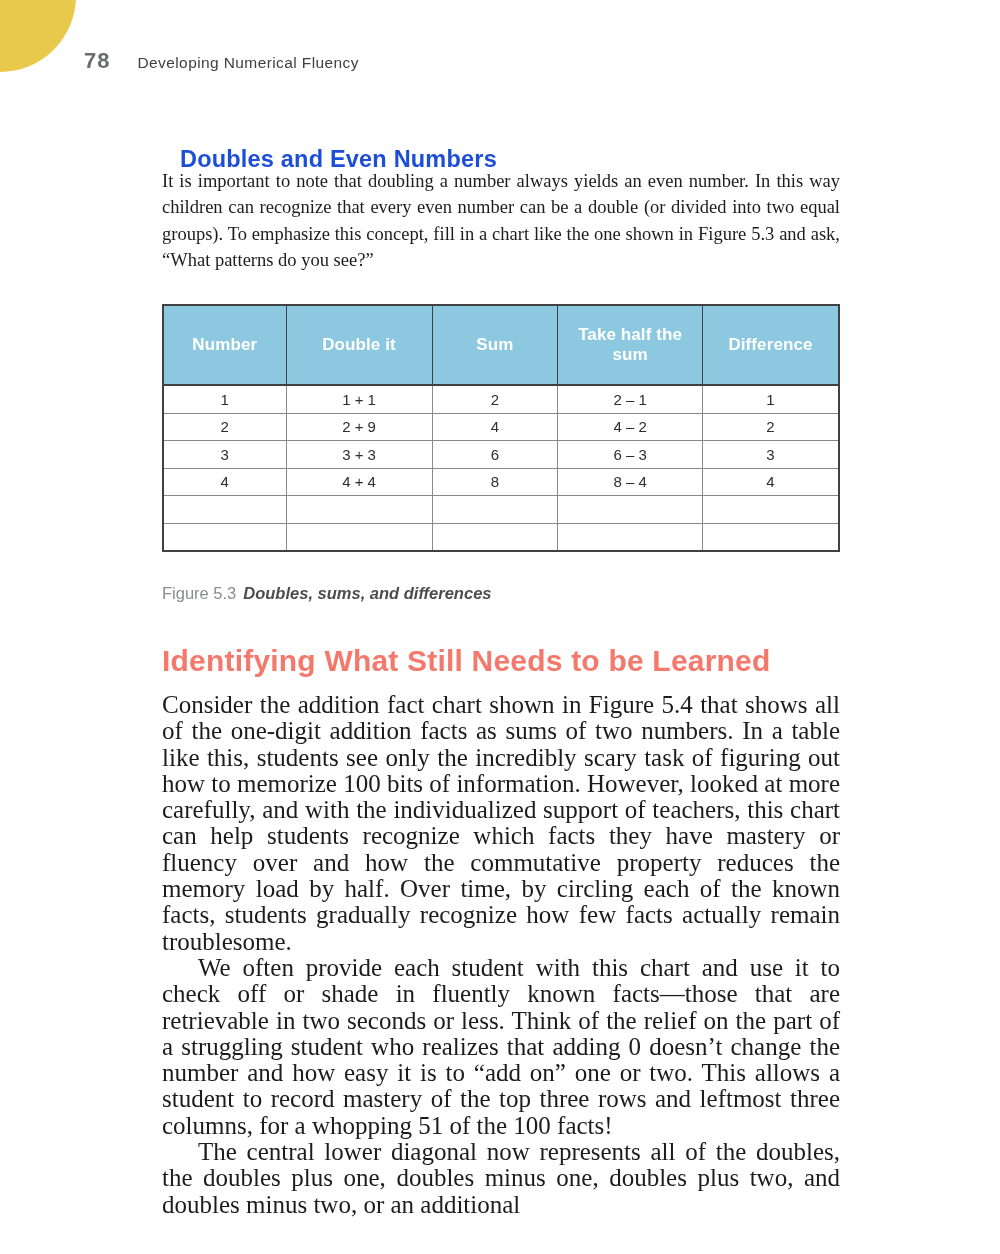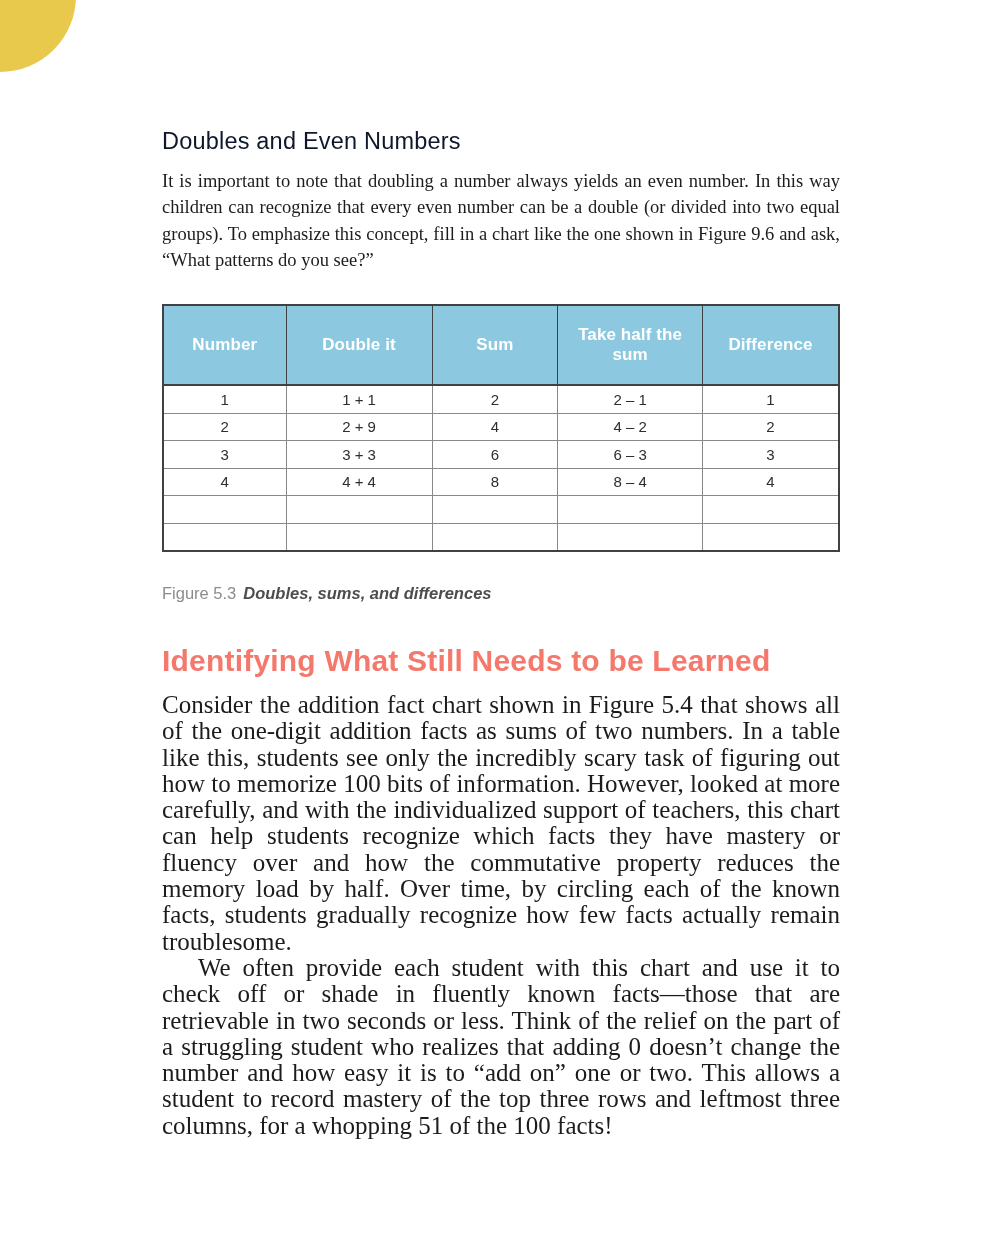--- a/index.html
+++ b/index.html
@@ -37,25 +37,25 @@
   .running-head {
     margin-left: 27px;
     font-size: 15.5px;
     color: #3E3F41;
     letter-spacing: 0.4px;
   }
   .h-doubles {
     position: absolute;
     left: 162px;
     top: 128px;
-    margin: 0;
+    margin: 18px;
     font-family: "Liberation Sans", sans-serif;
     font-size: 23.5px;
-    font-weight: normal;
-    color: #0f172a;
+    font-weight: bold;
+    color: #1d4ed8;
     letter-spacing: 0.2px;
   }
   .p-intro {
     position: absolute;
     left: 162px;
     top: 168px;
     width: 678px;
     margin: 0;
     font-size: 18.5px;
     line-height: 26.3px;
@@ -139,24 +139,28 @@
   }
   .body-2 p.indented { text-indent: 36px; }
 </style>
 </head>
 <body>
 
 <div class="page">
 
   <div class="corner-circle"></div>
 
+  <header class="page-header">
+    <span class="page-num">78</span>
+    <span class="running-head">Developing Numerical Fluency</span>
+  </header>
 
   <h2 class="h-doubles">Doubles and Even Numbers</h2>
 
-  <p class="p-intro">It is important to note that doubling a number always yields an even number. In this way children can recognize that every even number can be a double (or divided into two equal groups). To emphasize this concept, fill in a chart like the one shown in Figure 9.6 and ask, “What patterns do you see?”</p>
+  <p class="p-intro">It is important to note that doubling a number always yields an even number. In this way children can recognize that every even number can be a double (or divided into two equal groups). To emphasize this concept, fill in a chart like the one shown in Figure 5.3 and ask, “What patterns do you see?”</p>
 
   <table class="doubles-table">
     <colgroup>
       <col style="width:18.2%">
       <col style="width:21.6%">
       <col style="width:18.6%">
       <col style="width:21.4%">
       <col style="width:20.2%">
     </colgroup>
     <thead>
@@ -216,15 +220,16 @@
 
   <p class="fig-caption">
     <span class="label">Figure 5.3</span><span class="text">Doubles, sums, and differences</span>
   </p>
 
   <h1 class="h-identify">Identifying What Still Needs to be Learned</h1>
 
   <div class="body-2">
     <p>Consider the addition fact chart shown in Figure 5.4 that shows all of the one-digit addition facts as sums of two numbers. In a table like this, students see only the incredibly scary task of figuring out how to memorize 100 bits of information. However, looked at more carefully, and with the individualized support of teachers, this chart can help students recognize which facts they have mastery or fluency over and how the commutative property reduces the memory load by half. Over time, by circling each of the known facts, students gradually recognize how few facts actually remain troublesome.</p>
     <p class="indented">We often provide each student with this chart and use it to check off or shade in fluently known facts—those that are retrievable in two seconds or less. Think of the relief on the part of a struggling student who realizes that adding 0 doesn’t change the number and how easy it is to “add on” one or two. This allows a student to record mastery of the top three rows and leftmost three columns, for a whopping 51 of the 100 facts!</p>
+    <p class="indented">The central lower diagonal now represents all of the doubles, the doubles plus one, doubles minus one, doubles plus two, and doubles minus two, or an additional</p>
   </div>
 
 </div>
 
 </body></html>

